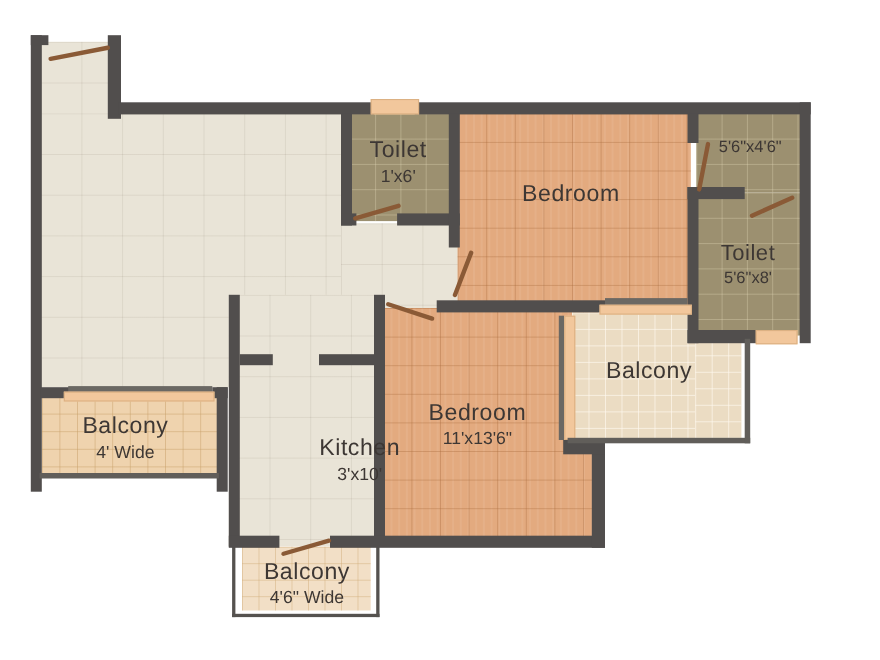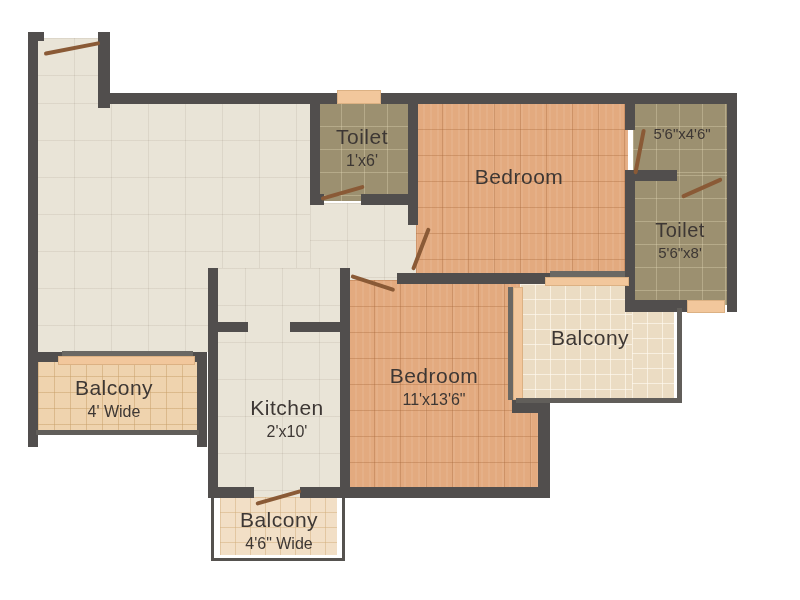--- a/index.html
+++ b/index.html
@@ -124,23 +124,23 @@
     <span class="dm">5'6"x4'6"</span>
   </div>
   <div class="label small" style="left:630px;top:219px;width:100px;">
     <span class="nm">Toilet</span>
     <span class="dm">5'6"x8'</span>
   </div>
   <div class="label" style="left:44px;top:376px;width:140px;">
     <span class="nm">Balcony</span>
     <span class="dm">4' Wide</span>
   </div>
-  <div class="label" style="left:219px;top:396px;width:136px;">
+  <div class="label" style="left:219px;top:396px;width:136px;padding-left:40px;">
     <span class="nm">Kitchen</span>
-    <span class="dm">2'x10'</span>
+    <span class="dm">3'x10'</span>
   </div>
   <div class="label" style="left:354px;top:364px;width:160px;">
     <span class="nm">Bedroom</span>
     <span class="dm">11'x13'6"</span>
   </div>
   <div class="label" style="left:520px;top:326px;width:140px;">
     <span class="nm">Balcony</span>
   </div>
   <div class="label" style="left:216px;top:508px;width:126px;">
     <span class="nm">Balcony</span>

